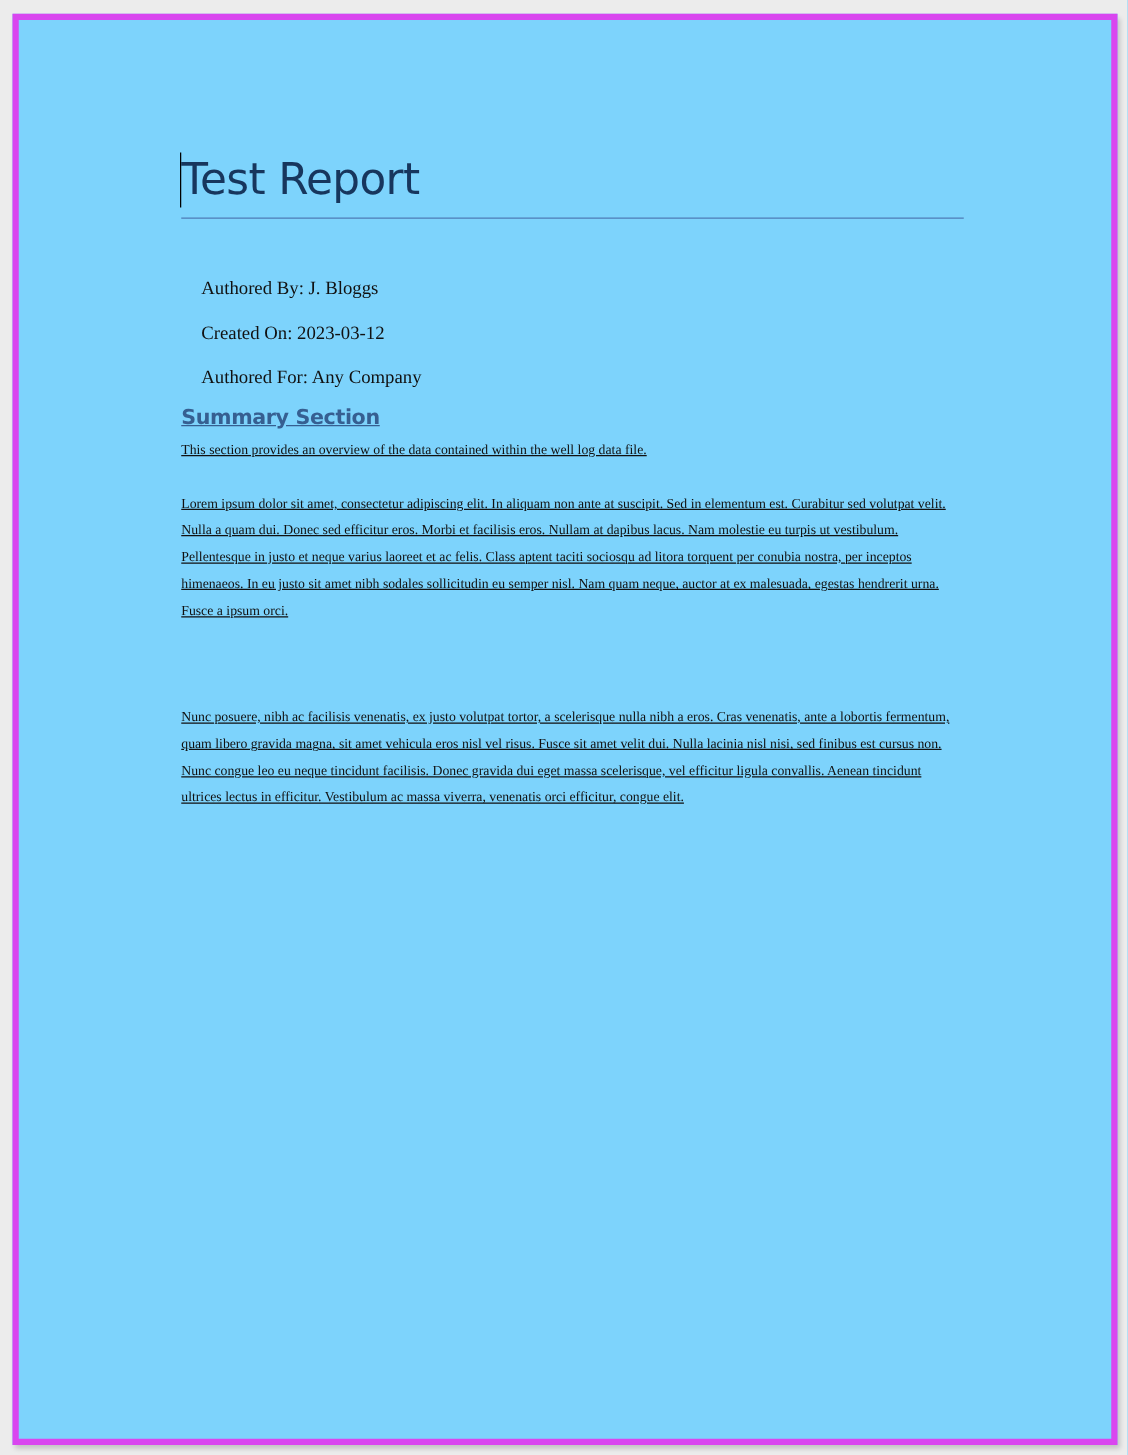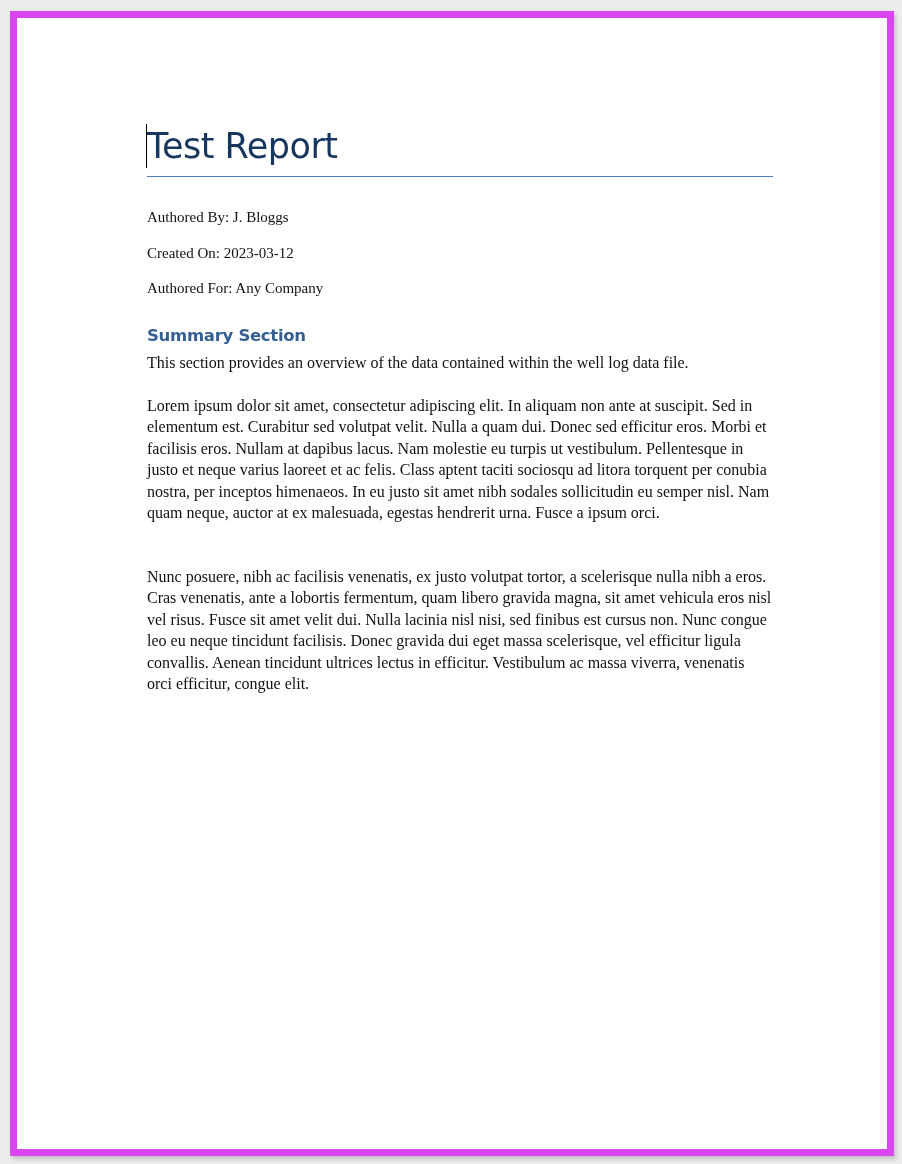--- a/index.html
+++ b/index.html
@@ -3,52 +3,53 @@
 <meta charset="utf-8">
 <style>
   html, body { margin: 0; padding: 0; }
   body {
     width: 902px; height: 1164px; background: #ececec;
     position: relative; overflow: hidden;
     font-family: "Liberation Serif", "DejaVu Serif", serif;
   }
   .page {
     position: absolute; left: 10px; top: 11px; width: 884px; height: 1145px;
-    background: #ffffff;
-    border: 7px solid #d946ef;
+    background: #7dd3fc;
+    border: 5px solid #d946ef;
     box-shadow: 2px 3px 4px rgba(0,0,0,0.18);
     box-sizing: border-box;
   }
   .content { position: absolute; left: 130px; top: 0; width: 626px; }
   .title-wrap {
     position: absolute; left: 0; top: 106px; width: 626px; height: 52px;
     border-bottom: 1px solid #4f7cb5;
   }
   .cursor {
     position: absolute; left: -1px; top: 0; width: 1px; height: 44px; background: #000;
   }
   .title {
     position: absolute; left: 0; top: 2px; margin: 0;
     font-family: "DejaVu Sans", "Liberation Sans", sans-serif;
     font-weight: normal; font-size: 35px; letter-spacing: -0.5px;
     color: #17365d; line-height: 40px;
   }
   .meta {
-    position: absolute; left: 0; margin: 0; font-size: 15px; color: #111;
+    position: absolute; left: 0; margin: 16px; font-size: 15px; color: #111;
     line-height: 20px; white-space: nowrap;
   }
   .h2 {
     position: absolute; left: 0; top: 307px; margin: 0;
     font-family: "DejaVu Sans", "Liberation Sans", sans-serif;
     font-weight: bold; font-size: 16.5px; letter-spacing: -0.3px; color: #365f91;
     line-height: 22px;
+    text-decoration: underline;
   }
   .para {
     position: absolute; left: 0; width: 626px; margin: 0;
-    font-size: 16px; line-height: 21.4px; color: #111;
+    font-size: 11px; line-height: 21.4px; color: #111; text-decoration: underline;
   }
 </style>
 </head>
 <body>
 
 <div class="page">
   <div class="content">
     <div class="title-wrap">
       <span class="cursor"></span>
       <h1 class="title">Test Report</h1>

